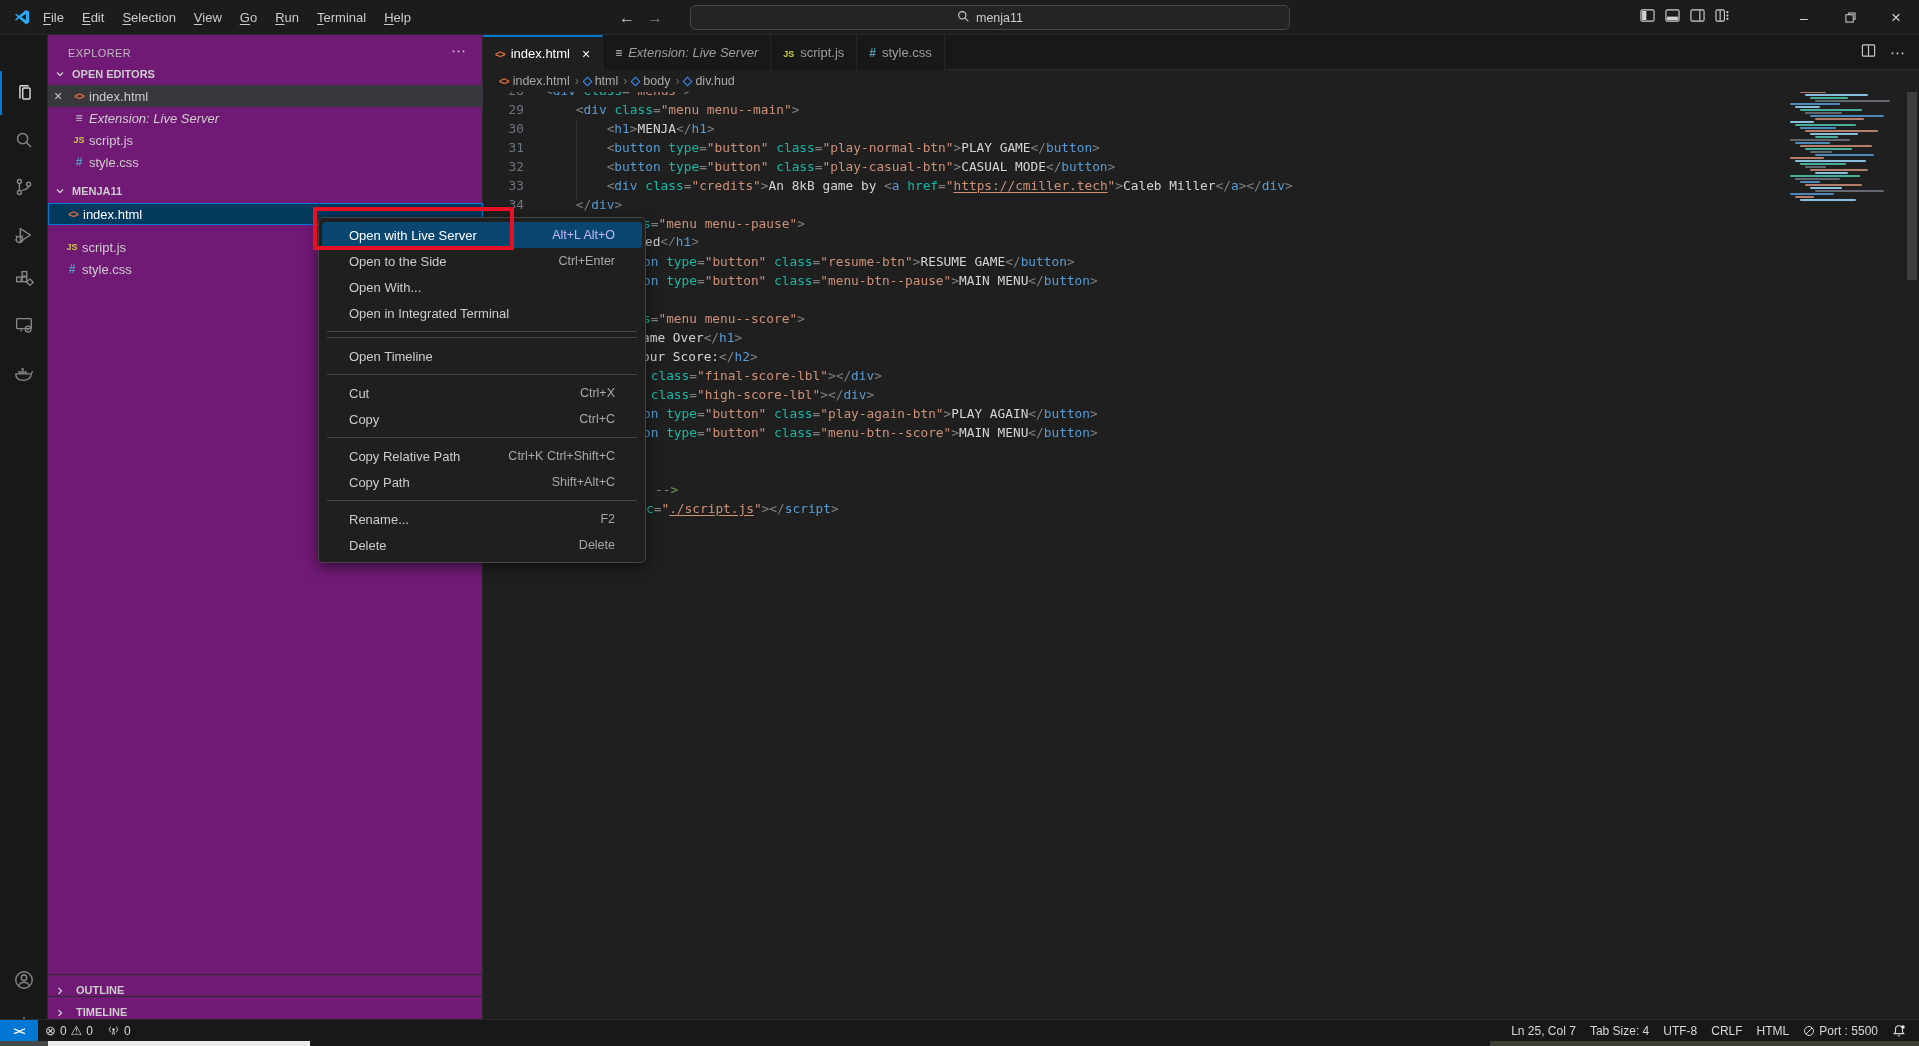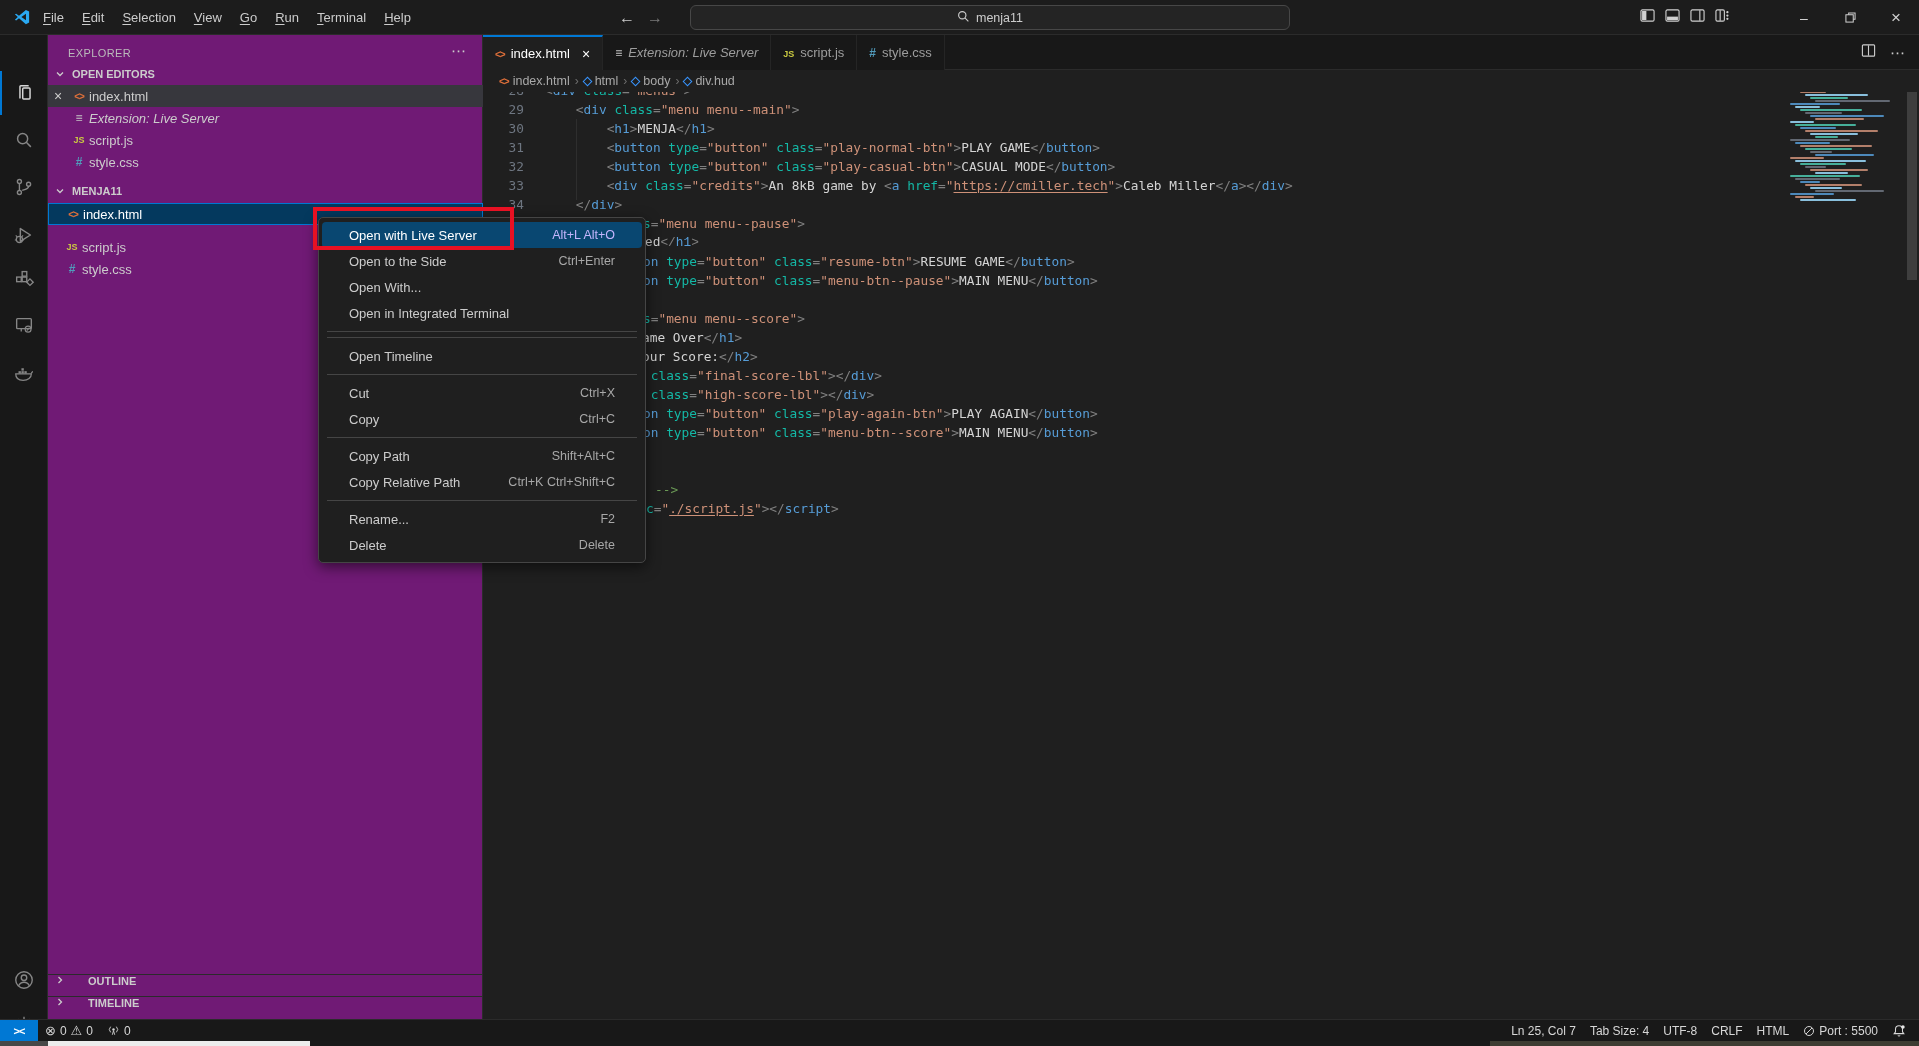--- a/index.html
+++ b/index.html
@@ -42,21 +42,21 @@
   .row .close-slot { width:21px; padding-left:6px; font-size:14px; color:#cccccc; }
   .row .fico { width:20px; text-align:center; flex:0 0 20px; font-weight:bold; }
   .row.sel-inactive { background:#37373d; }
   .row.sel-focus { background:#04395e; border:1px solid #0078d4; }
   .ico-html { color:#e0703a; font-size:10px; letter-spacing:-1px; }
   .ico-js { color:#cbcb41; font-size:9px; }
   .ico-css { color:#519aba; font-size:12px; }
   .ico-preview { color:#c5c5c5; font-size:12px; font-style:normal; }
   .chev { display:inline-flex; width:16px; justify-content:center; color:#cccccc; }
   .panel-header { position:absolute; left:0; width:434px; height:22px; border-top:1px solid #2b2b2b;
-    display:flex; align-items:flex-start; gap:20px; padding-left:4px; font-size:11px; font-weight:bold; color:#cccccc; }
+    display:flex; align-items:flex-end; gap:8px; padding-left:4px; font-size:11px; font-weight:bold; color:#cccccc; }
 
   
   #editor { position:absolute; left:483px; top:35px; width:1436px; height:984px; background:#1f1f1f; }
   #tabbar { position:absolute; left:0; top:0; width:1436px; height:35px; background:#181818;
     border-bottom:1px solid #2b2b2b; display:flex; }
   .tab { height:35px; display:flex; align-items:center; gap:6px; padding:0 12px;
     font-size:13px; color:#9d9d9d; border-right:1px solid #252525; background:#181818; position:relative; }
   .tab.active { background:#1f1f1f; color:#ffffff; border-top:2px solid #0078d4; }
   .tab .tico { font-weight:bold; }
   .tab .tclose { margin-left:6px; font-size:14px; }
@@ -449,26 +449,26 @@
     <div class="cm-item">
       <span>Cut</span>
       <span class="sc">Ctrl+X</span>
     </div>
     <div class="cm-item">
       <span>Copy</span>
       <span class="sc">Ctrl+C</span>
     </div>
     <div class="cm-sep"></div>
     <div class="cm-item">
+      <span>Copy Relative Path</span>
+      <span class="sc">Ctrl+K Ctrl+Shift+C</span>
+    </div>
+    <div class="cm-item">
       <span>Copy Path</span>
       <span class="sc">Shift+Alt+C</span>
-    </div>
-    <div class="cm-item">
-      <span>Copy Relative Path</span>
-      <span class="sc">Ctrl+K Ctrl+Shift+C</span>
     </div>
     <div class="cm-sep"></div>
     <div class="cm-item">
       <span>Rename...</span>
       <span class="sc">F2</span>
     </div>
     <div class="cm-item">
       <span>Delete</span>
       <span class="sc">Delete</span>
     </div>

